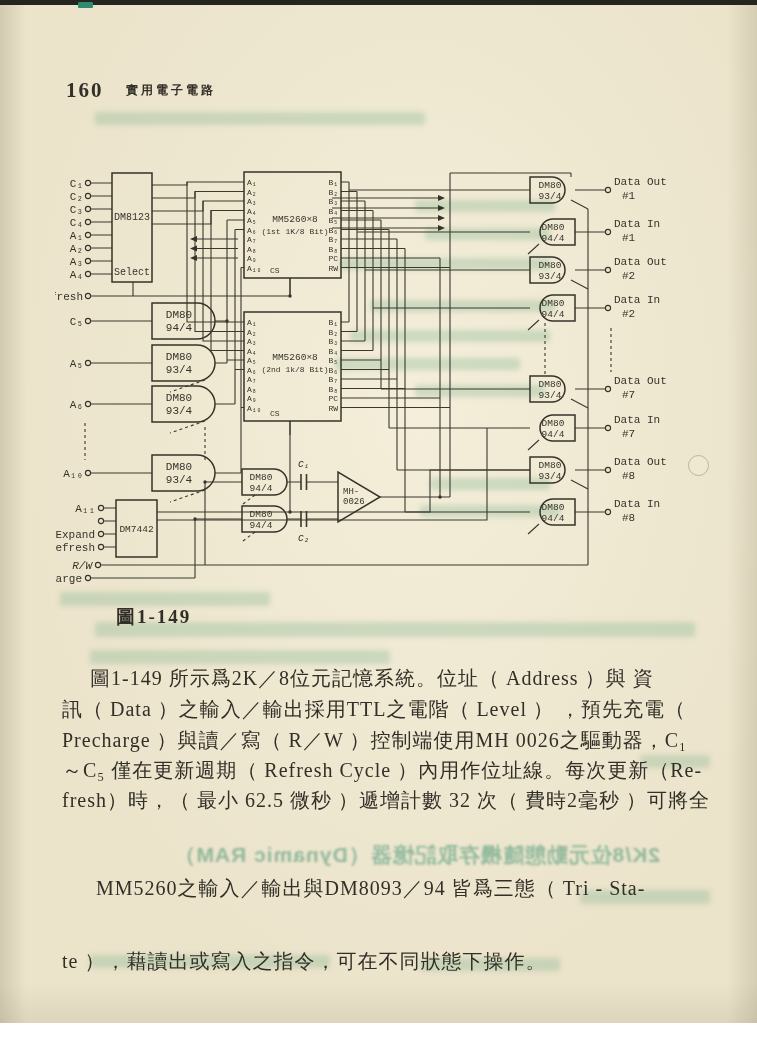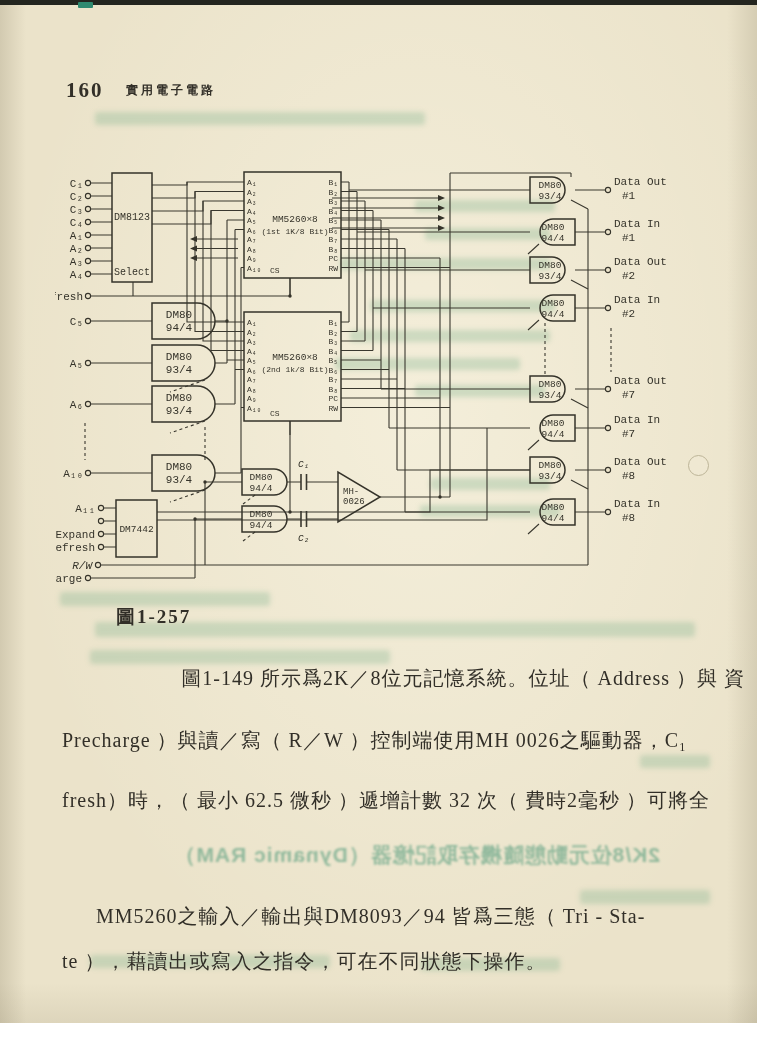--- a/index.html
+++ b/index.html
@@ -17,21 +17,21 @@
   .topbar{position:absolute;left:0;top:0;width:757px;height:5px;background:#23251f;}
   .tealmark{position:absolute;left:78px;top:2px;width:15px;height:6px;background:#2f8a70;border-radius:1px;}
   .botline{position:absolute;left:0;top:1030px;width:757px;height:4px;background:#8a958c;}
   .botstrip{position:absolute;left:0;top:1034px;width:757px;height:7px;background:#4f6663;}
   .hole{position:absolute;left:688px;top:455px;width:19px;height:19px;border-radius:50%;
         border:1.5px solid #bdb598;background:#efe8d2;}
   .hdr-num{position:absolute;left:66px;top:78px;font-size:21px;font-weight:700;letter-spacing:2px;}
   .hdr-title{position:absolute;left:126px;top:82px;font-size:12px;font-weight:600;letter-spacing:3px;}
   .caption{position:absolute;left:116px;top:604px;font-size:19px;font-weight:600;letter-spacing:2px;}
   .bodyline{position:absolute;left:62px;width:655px;font-size:20px;letter-spacing:1px;white-space:nowrap;}
-  .ind1{padding-left:28px;text-align:right;} .ind2{padding-left:34px;margin-top:28px;}
+  .ind1{padding-left:28px;} .ind2{padding-left:34px;}
   .ghost{position:absolute;background:rgba(124,178,141,.32);filter:blur(2.5px);border-radius:3px;}
   .bleedline{position:absolute;left:95px;top:841px;width:565px;font-size:21px;font-weight:700;
     color:rgba(47,138,104,.48);filter:blur(1.1px);transform:scaleX(-1);letter-spacing:1px;white-space:nowrap;
     font-family:"Liberation Sans","DejaVu Sans",sans-serif;}
   svg{position:absolute;left:55px;top:160px;}
   svg text{font-family:"Liberation Mono","DejaVu Sans Mono",monospace;fill:#35332a;}
   .w{stroke:#3a382f;stroke-width:1.1;fill:none;}
   .wd{stroke:#3a382f;stroke-width:1.1;fill:none;stroke-dasharray:3 3;}
   .bx{stroke:#35332a;stroke-width:1.5;fill:none;}
   .term{stroke:#35332a;stroke-width:1.1;fill:#ebe3ca;}
@@ -339,24 +339,26 @@
 
       <path class="bx" d="M520,339 h-22 a13,13 0 0 0 0,26 h22 z"></path>
       <text x="498" y="350" text-anchor="middle">DM80</text>
         <text x="498" y="361" text-anchor="middle">94/4</text>
       <circle class="term" cx="553" cy="352" r="2.6"></circle>
       <text x="559" y="347" font-size="11">Data In</text>
         <text x="567" y="361" font-size="11">#8</text>
     </g>
   </svg>
 
-  <div class="caption">圖1-257</div>
+  <div class="caption">圖1-149</div>
 
   <div class="bodyline ind1" style="top:665px">圖1-149 所示爲2K／8位元記憶系統。位址（ Address ）與 資</div>
+  <div class="bodyline" style="top:696px">訊（ Data ）之輸入／輸出採用TTL之電階（ Level ） ，預先充電（</div>
   <div class="bodyline" style="top:727px">Precharge ）與讀／寫（ R／W ）控制端使用MH 0026之驅動器，C₁</div>
+  <div class="bodyline" style="top:757px">～C₅ 僅在更新週期（ Refresh Cycle ）內用作位址線。每次更新（Re-</div>
   <div class="bodyline" style="top:787px">fresh）時，（ 最小 62.5 微秒 ）遞增計數 32 次（ 費時2毫秒 ）可將全</div>
   <div class="bodyline ind2" style="top:875px">MM5260之輸入／輸出與DM8093／94 皆爲三態（ Tri - Sta-</div>
   <div class="bodyline" style="top:948px">te ），藉讀出或寫入之指令，可在不同狀態下操作。</div>
 
   <div class="hole"></div>
   <div class="botline"></div>
   <div class="botstrip"></div>
 </div>
 
 </body></html>

